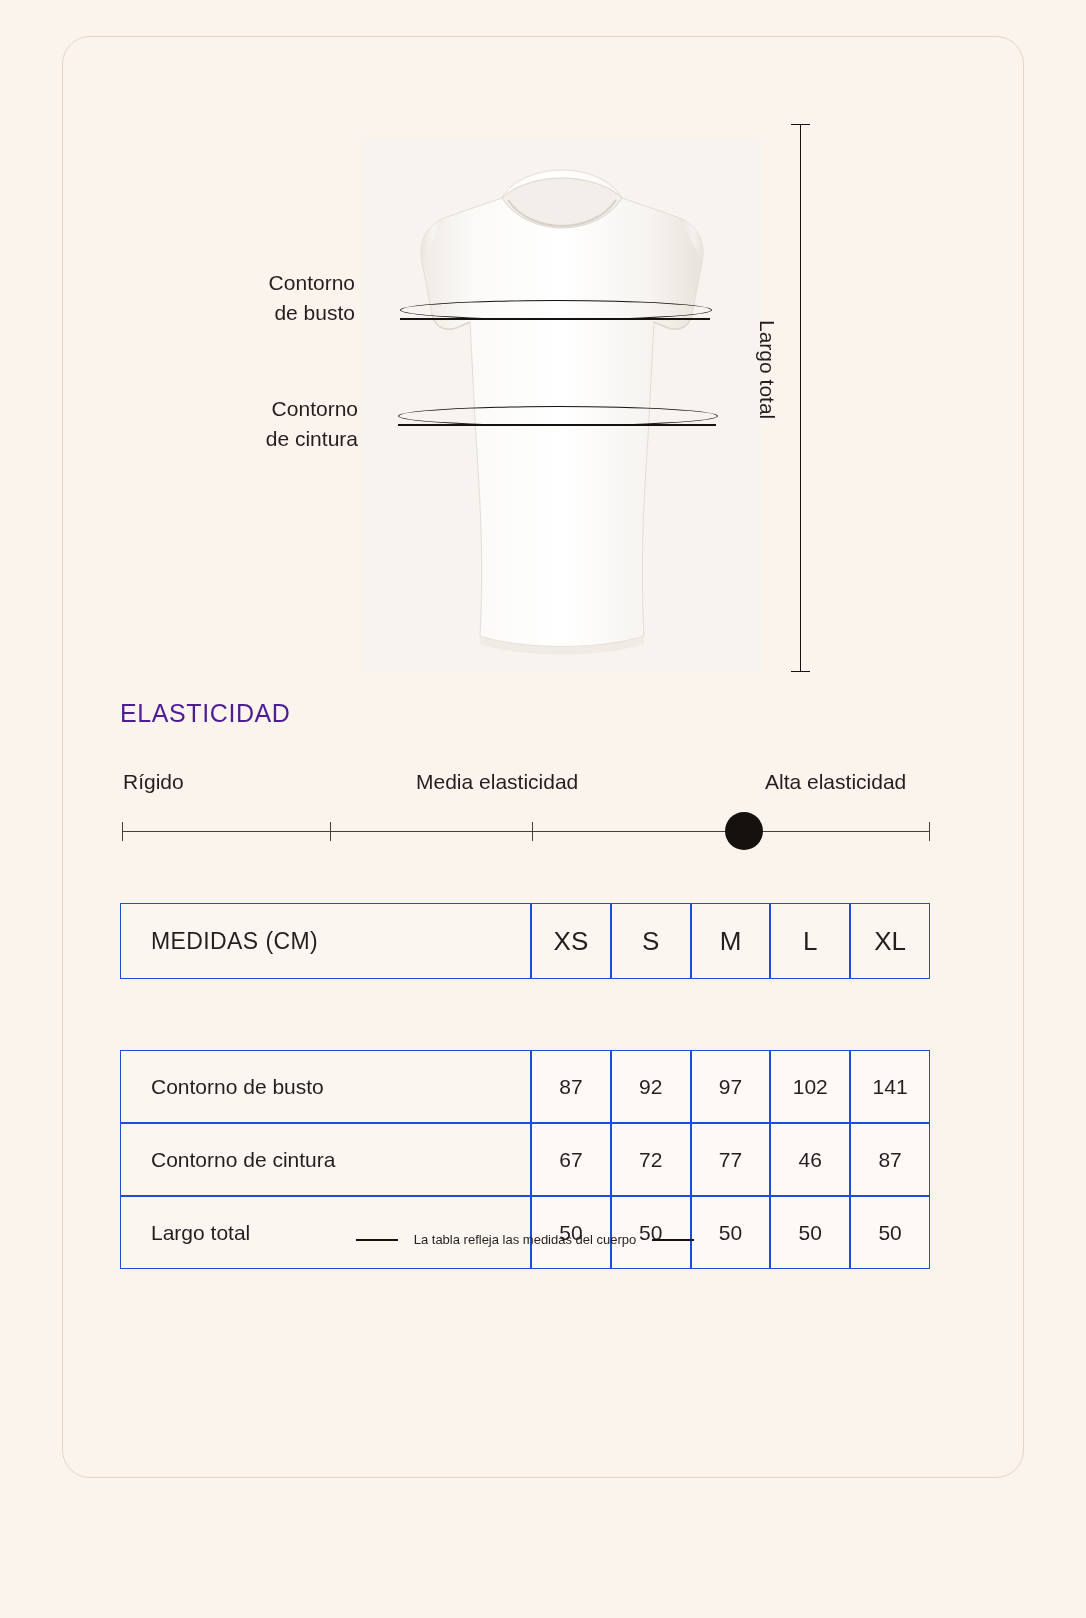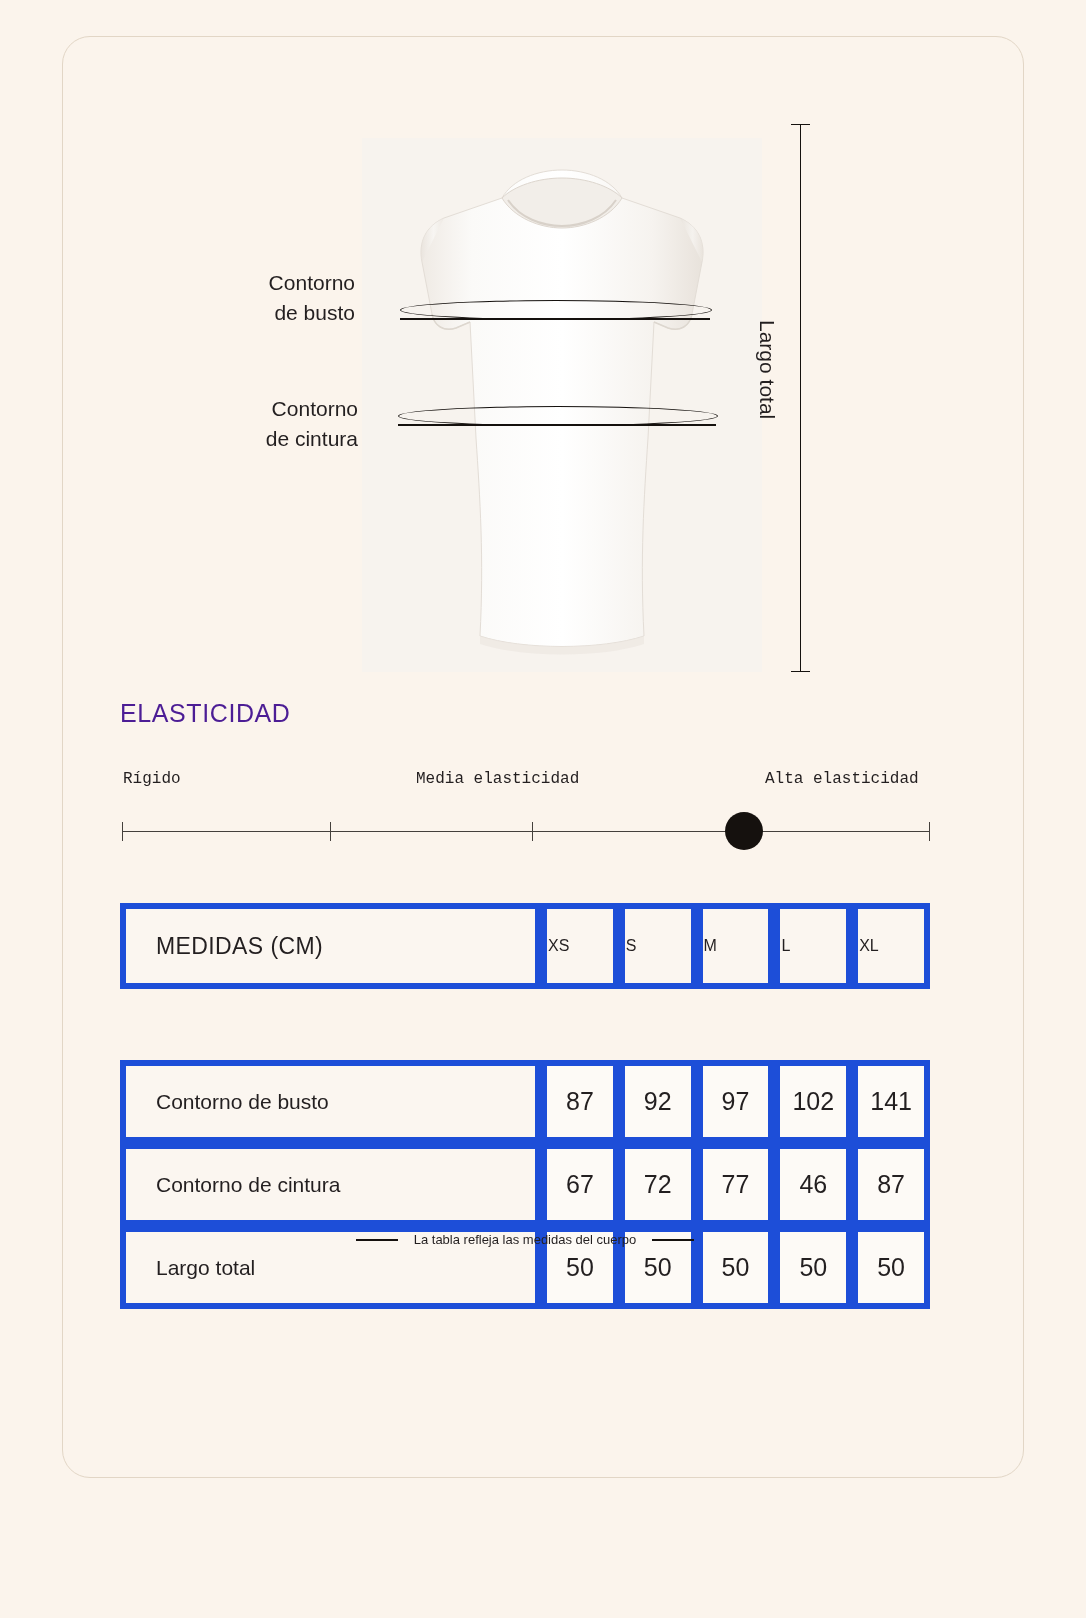--- a/index.html
+++ b/index.html
@@ -110,24 +110,23 @@
 
   .elastic-labels {
     position: absolute;
     left: 120px;
     top: 770px;
     width: 810px;
     height: 26px;
   }
   .elastic-labels span {
     position: absolute;
-    font-size: 16px;
+    font-size: 21px;
     color: #231f20;
     white-space: nowrap;
-    font-family: Liberation Mono, monospace;
   }
   #el-lab-0 { left: 3px; }
   #el-lab-1 { left: 296px; }
   #el-lab-2 { left: 645px; }
 
   .elastic-track {
     position: absolute;
     left: 122px;
     top: 831px;
     width: 808px;
@@ -155,49 +154,49 @@
   .size-table {
     position: absolute;
     left: 120px;
     top: 903px;
     width: 810px;
     border-collapse: separate;
     border-spacing: 0;
     table-layout: fixed;
   }
   .size-table td, .size-table th {
-    border: 6px solid #1d4ed8;
+    border: 1px solid #1d4ed8;
     font-weight: normal;
     background: #fbf6f0;
     color: #231f20;
   }
   .size-table .head-row th {
     height: 72px;
   }
   .size-table .head-label {
     text-align: left;
     padding-left: 30px;
     font-size: 23px;
     letter-spacing: 0.4px;
   }
   .size-table .head-size {
-    text-align: left;
-    font-size: 16px;
+    text-align: center;
+    font-size: 26px;
   }
   .size-table tbody td {
     height: 69px;
   }
   .size-table .row-label {
     text-align: left;
     padding-left: 30px;
     font-size: 21px;
   }
   .size-table .cell-val {
     text-align: center;
-    font-size: 25px;
+    font-size: 21px;
     background: #fdfaf6;
   }
   .spacer-row td {
     height: 22px;
     border: none;
     background: transparent;
   }
 
   
   .footnote {

